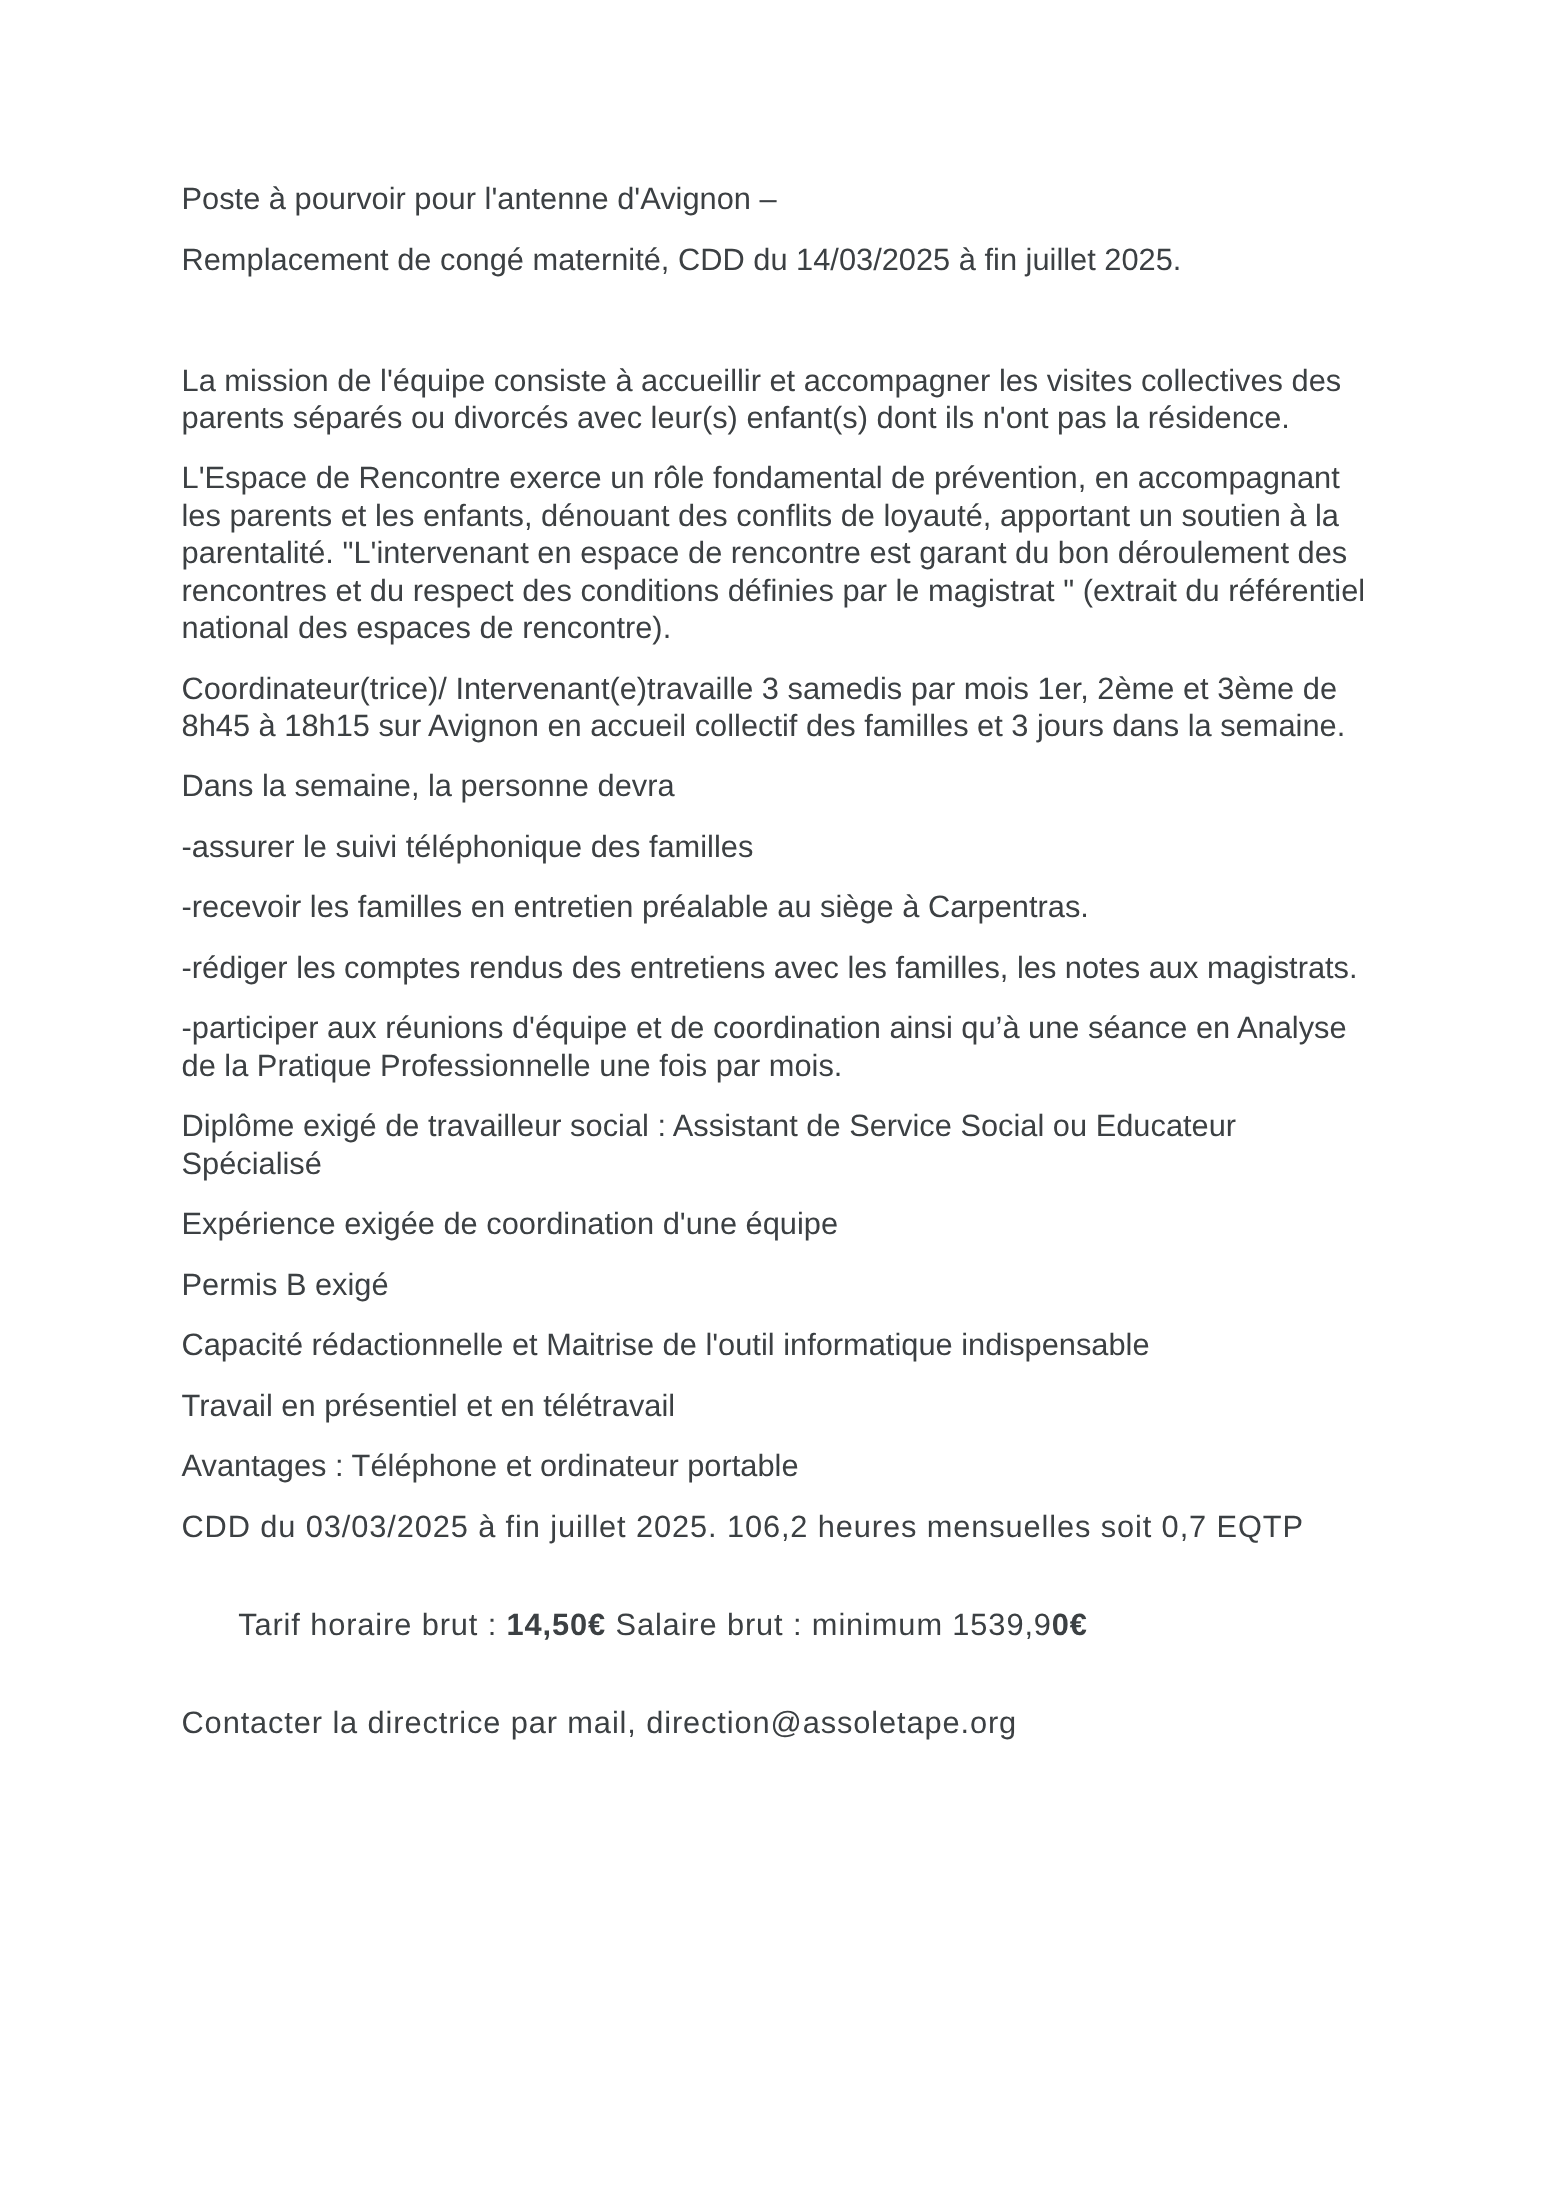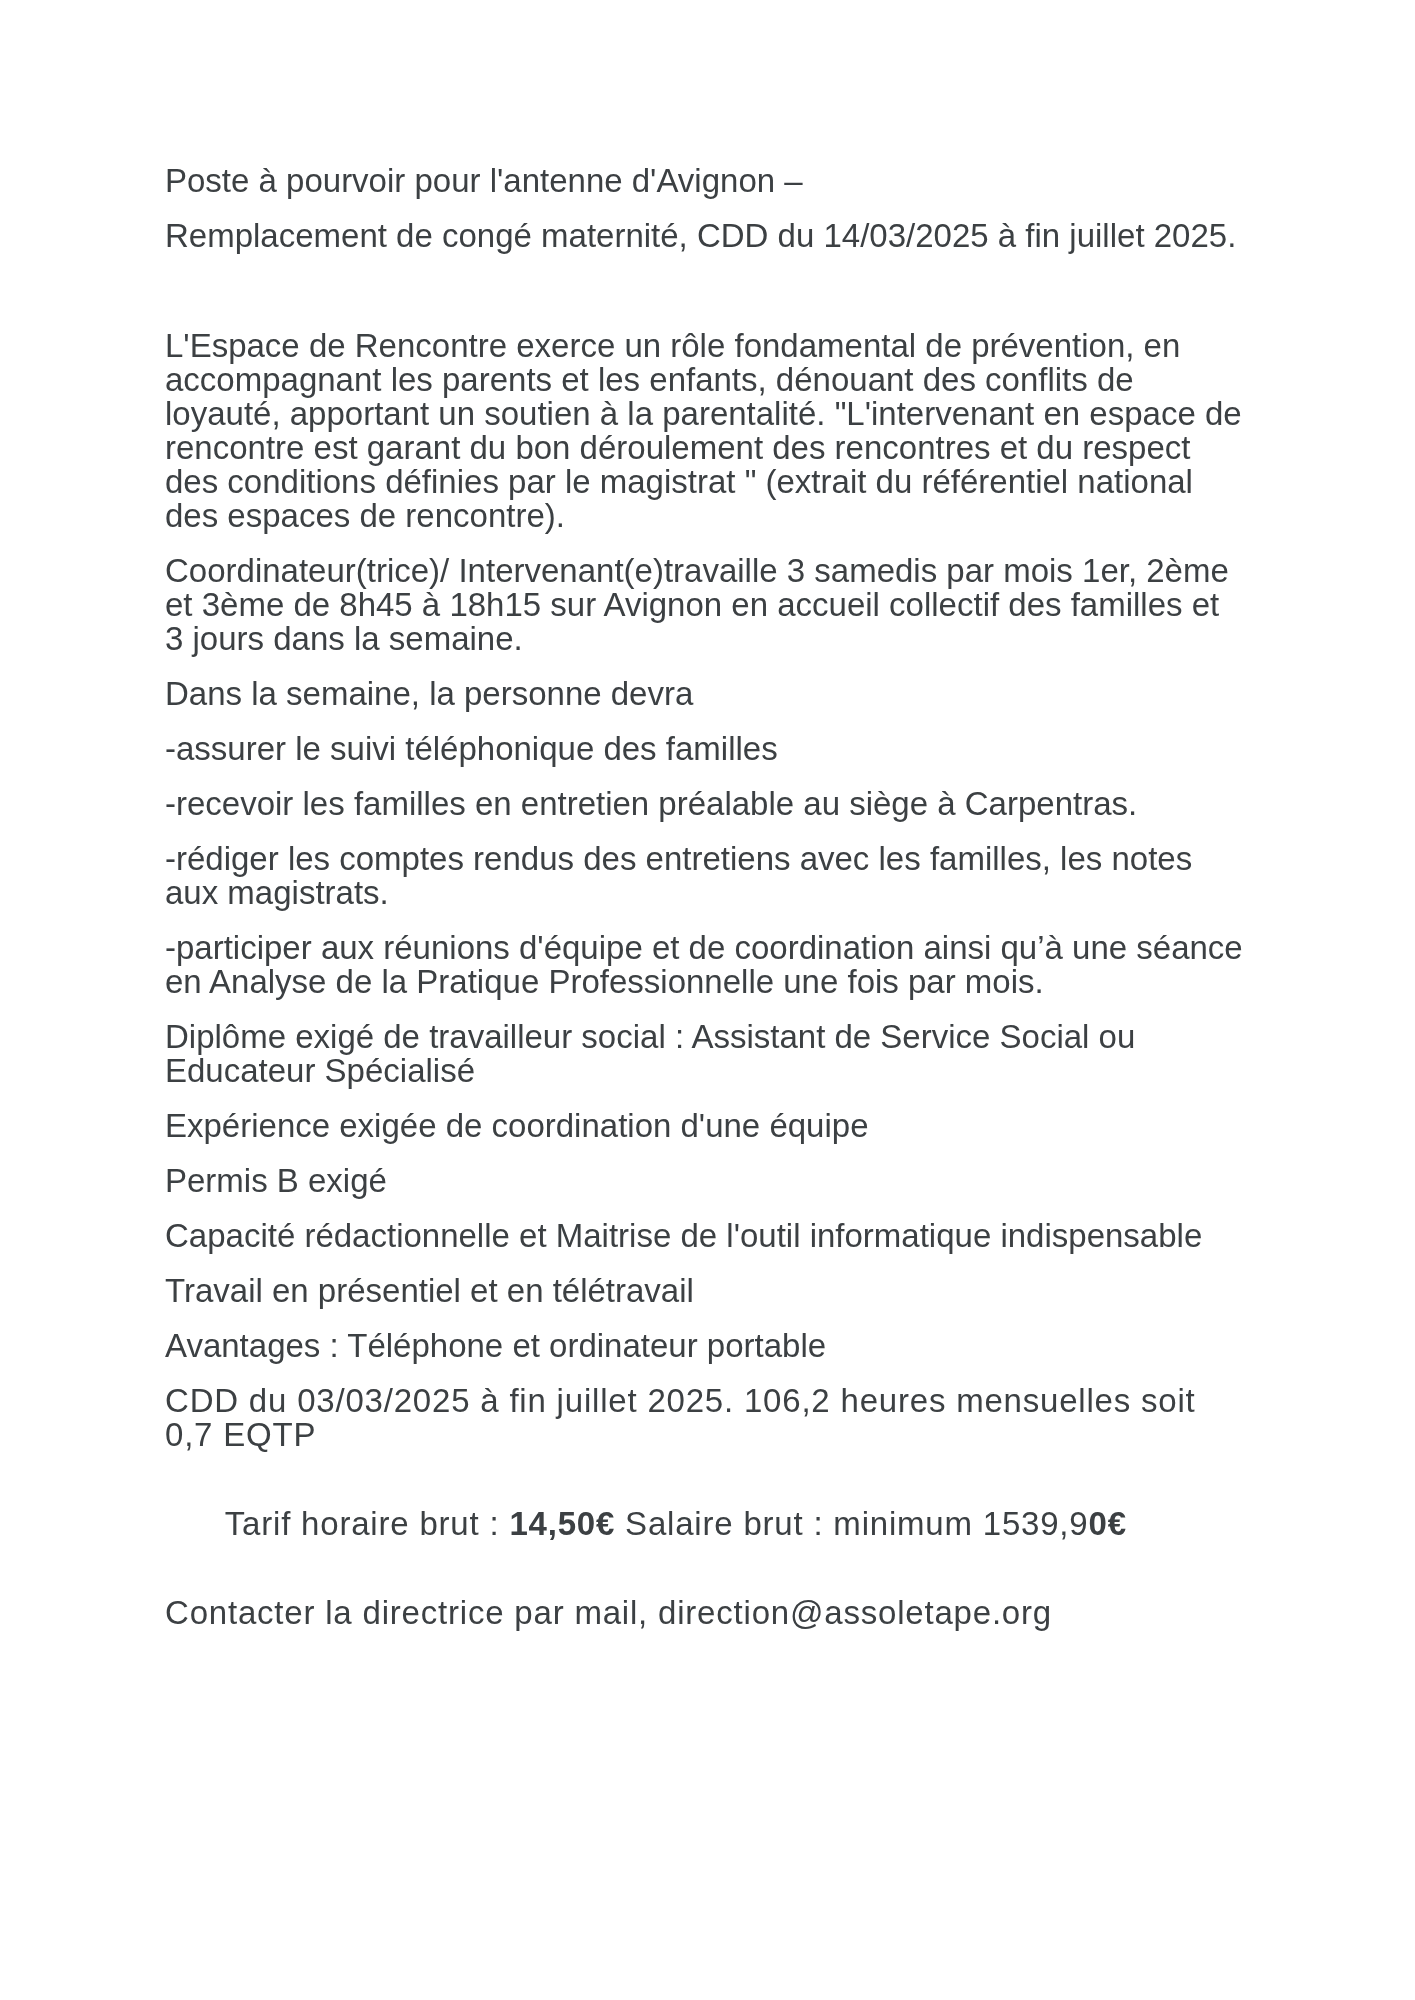--- a/index.html
+++ b/index.html
@@ -16,21 +16,21 @@
     font-family: "Liberation Sans", "DejaVu Sans", sans-serif;
     color: #3c4043;
   }
   .content {
     position: absolute;
     top: 164px;
     left: 165px;
     width: 1080px;
   }
   .para {
-    font-size: 33px;
+    font-size: 28px;
     line-height: 34px;
     font-weight: 400;
     margin: 0 0 21px 0;
     white-space: pre-wrap;
   }
   .para.empty {
     height: 34px;
   }
   .para.tracked {
     letter-spacing: 0.8px;
@@ -45,20 +45,21 @@
 <div class="page">
   <div class="content">
 
     <div class="para">Poste à pourvoir pour l'antenne d'Avignon –</div>
 
     <div class="para">Remplacement de congé maternité, CDD du 14/03/2025 à fin juillet 2025.</div>
 
 
     <div class="para empty"></div>
 
+    <div class="para">La mission de l'équipe consiste à accueillir et accompagner les visites collectives des parents séparés ou divorcés avec leur(s) enfant(s) dont ils n'ont pas la résidence.</div>
 
     <div class="para">L'Espace de Rencontre exerce un rôle fondamental de prévention, en accompagnant les parents et les enfants, dénouant des conflits de loyauté, apportant un soutien à la parentalité. "L'intervenant en espace de rencontre est garant du bon déroulement des rencontres et du respect des conditions définies par le magistrat " (extrait du référentiel national des espaces de rencontre).</div>
 
     <div class="para">Coordinateur(trice)/ Intervenant(e)travaille 3 samedis par mois 1er, 2ème et 3ème de 8h45 à 18h15 sur Avignon en accueil collectif des familles et 3 jours dans la semaine.</div>
 
     <div class="para">Dans la semaine, la personne devra</div>
 
     <div class="para">-assurer le suivi téléphonique des familles</div>
 
     <div class="para">-recevoir les familles en entretien préalable au siège à Carpentras.</div>

